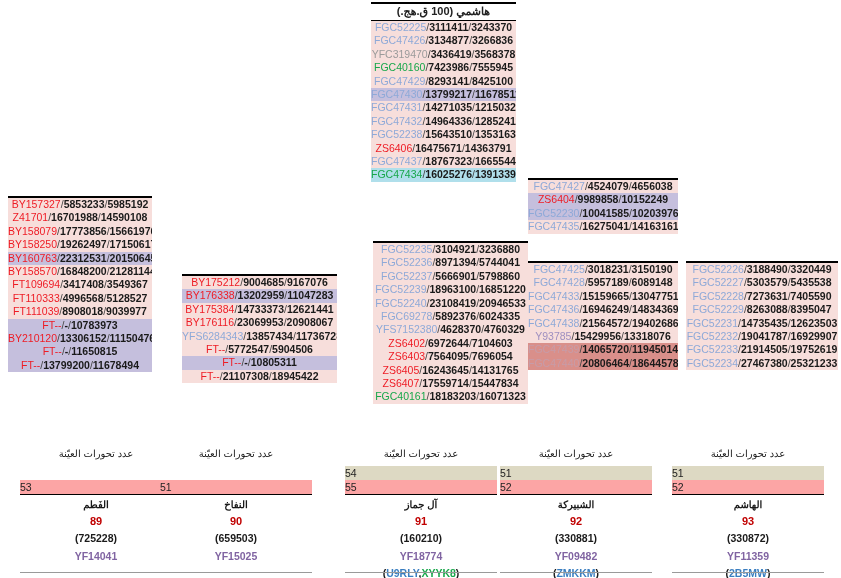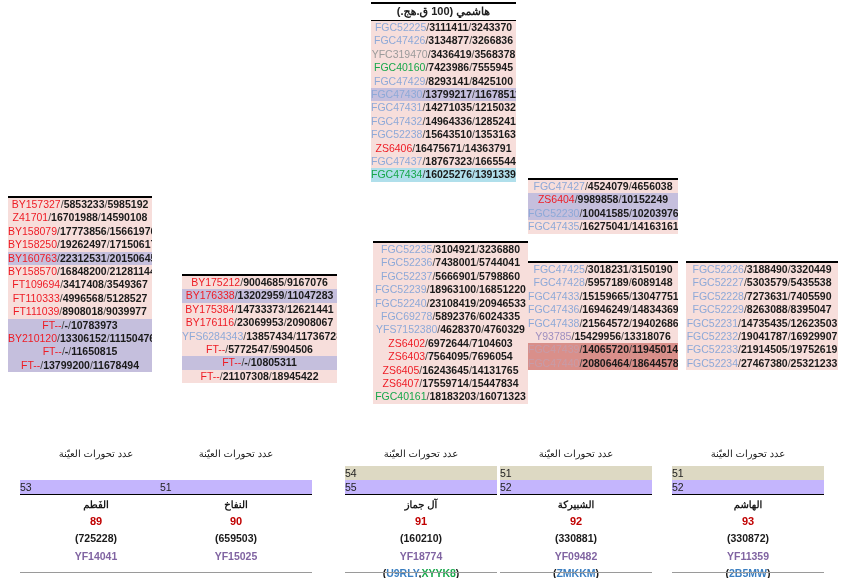--- a/index.html
+++ b/index.html
@@ -62,21 +62,21 @@
   .sumcol{position:absolute;text-align:center;}
   .sumcol .caption{
     font-size:10px;direction:rtl;color:#222;
     margin-bottom:6px;line-height:12px;white-space:nowrap;
   }
   .bar{
     font-size:10.5px;line-height:14px;color:#222;
     text-align:left;
   }
   .bar.light{background:#ddd9c3;}
-  .bar.dark{background:#c4b5fd;}
+  .bar.dark{background:#fca5a5;}
   .barwrap{border-bottom:1.6px solid #000;}
   .namear{
     font-size:10px;font-weight:bold;direction:rtl;
     margin-top:3px;line-height:13px;white-space:nowrap;color:#1a1a1a;
   }
   .bignum{font-size:11px;font-weight:bold;color:#c00000;margin-top:3px;line-height:14px;}
   .paren{font-size:10.5px;font-weight:bold;color:#1a1a1a;margin-top:3px;line-height:14px;}
   .yfid{font-size:10.5px;color:#8064a2;margin-top:4px;line-height:14px;font-weight:bold;}
   .kits{font-size:10.5px;margin-top:3px;line-height:14px;font-weight:bold;}
   .kit-blue{color:#3a7ec0;}
@@ -138,21 +138,21 @@
         <div class="row bg-pink"><span class="snp c-red">FT--</span><span class="sep">/</span><span class="pos">5772547</span><span class="sep">/</span><span class="pos2">5904506</span></div>
         <div class="row bg-purple"><span class="snp c-red">FT--</span><span class="sep">/</span><span class="pos">-</span><span class="sep">/</span><span class="pos2">10805311</span></div>
         <div class="row bg-pink"><span class="snp c-red">FT--</span><span class="sep">/</span><span class="pos">21107308</span><span class="sep">/</span><span class="pos2">18945422</span></div>
       </div>
   </div>
 
   <div class="block" id="blk-middle" style="left:357px;top:241px;width:155px;margin-left:16px;">
     <div class="top-rule"></div>
     <div class="rows">
         <div class="row bg-pink"><span class="snp c-blue">FGC52235</span><span class="sep">/</span><span class="pos">3104921</span><span class="sep">/</span><span class="pos2">3236880</span></div>
-        <div class="row bg-pink"><span class="snp c-blue">FGC52236</span><span class="sep">/</span><span class="pos">7438001</span><span class="sep">/</span><span class="pos2">5744041</span></div>
+        <div class="row bg-pink"><span class="snp c-blue">FGC52236</span><span class="sep">/</span><span class="pos">8971394</span><span class="sep">/</span><span class="pos2">5744041</span></div>
         <div class="row bg-pink"><span class="snp c-blue">FGC52237</span><span class="sep">/</span><span class="pos">5666901</span><span class="sep">/</span><span class="pos2">5798860</span></div>
         <div class="row bg-pink"><span class="snp c-blue">FGC52239</span><span class="sep">/</span><span class="pos">18963100</span><span class="sep">/</span><span class="pos2">16851220</span></div>
         <div class="row bg-pink"><span class="snp c-blue">FGC52240</span><span class="sep">/</span><span class="pos">23108419</span><span class="sep">/</span><span class="pos2">20946533</span></div>
         <div class="row bg-pink"><span class="snp c-blue">FGC69278</span><span class="sep">/</span><span class="pos">5892376</span><span class="sep">/</span><span class="pos2">6024335</span></div>
         <div class="row bg-pink"><span class="snp c-blue">YFS7152380</span><span class="sep">/</span><span class="pos">4628370</span><span class="sep">/</span><span class="pos2">4760329</span></div>
         <div class="row bg-pink"><span class="snp c-red">ZS6402</span><span class="sep">/</span><span class="pos">6972644</span><span class="sep">/</span><span class="pos2">7104603</span></div>
         <div class="row bg-pink"><span class="snp c-red">ZS6403</span><span class="sep">/</span><span class="pos">7564095</span><span class="sep">/</span><span class="pos2">7696054</span></div>
         <div class="row bg-pink"><span class="snp c-red">ZS6405</span><span class="sep">/</span><span class="pos">16243645</span><span class="sep">/</span><span class="pos2">14131765</span></div>
         <div class="row bg-pink"><span class="snp c-red">ZS6407</span><span class="sep">/</span><span class="pos">17559714</span><span class="sep">/</span><span class="pos2">15447834</span></div>
         <div class="row bg-pink"><span class="snp c-green">FGC40161</span><span class="sep">/</span><span class="pos">18183203</span><span class="sep">/</span><span class="pos2">16071323</span></div>

